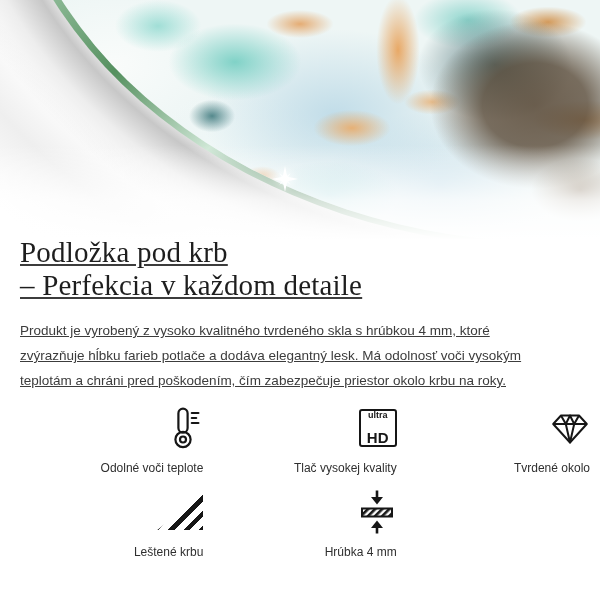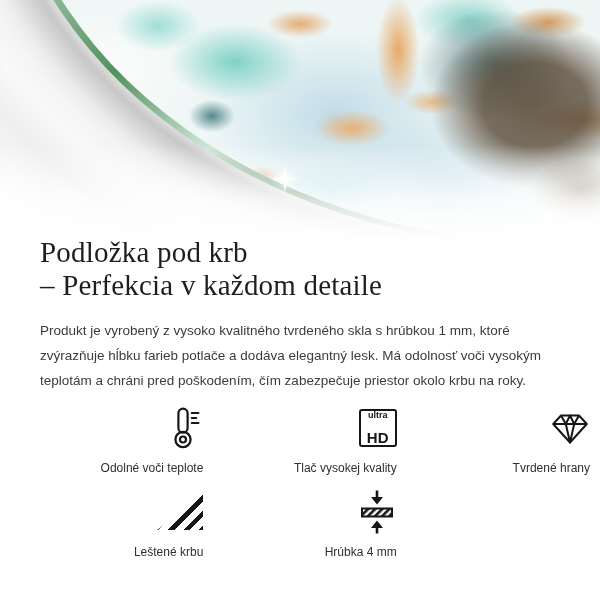--- a/index.html
+++ b/index.html
@@ -37,21 +37,21 @@
       radial-gradient(ellipse 170px 110px at 335px 115px, rgba(178,212,228,0.75) 0%, rgba(178,212,228,0) 78%),
       radial-gradient(ellipse 150px 95px at 440px 185px, rgba(186,216,232,0.7) 0%, rgba(186,216,232,0) 78%),
       radial-gradient(ellipse 130px 95px at 115px 65px, rgba(250,252,251,0.95) 0%, rgba(250,252,251,0) 80%),
       radial-gradient(ellipse 120px 80px at 240px 150px, rgba(240,248,248,0.7) 0%, rgba(240,248,248,0) 80%);}
   .hero-fade{position:absolute;inset:0;pointer-events:none;
     background:linear-gradient(180deg, rgba(255,255,255,0) 58%, rgba(255,255,255,0.78) 80%, #ffffff 96%);}
   .sparkle{position:absolute;left:272px;top:166px;width:26px;height:26px;
     filter:drop-shadow(0 0 5px rgba(255,255,255,0.95));}
 
   
-  .content{position:relative;z-index:2;margin-top:-14px;padding:0 40px;}
+  .content{position:relative;z-index:2;margin-top:-14px;padding:0 20px;text-decoration:underline;}
   .title{margin:0;font-family:"Liberation Serif",serif;font-weight:400;
     font-size:29px;line-height:33px;color:#1e1e1e;letter-spacing:0.2px;}
   .desc{margin:16px 0 0 0;max-width:528px;font-size:13.5px;line-height:25px;color:#3c3c3c;}
 
   
   .features{display:grid;grid-template-columns:repeat(3,1fr);row-gap:16px;
     margin-top:14px;padding:0 10px;}
   .feature{display:flex;flex-direction:column;align-items:flex-end;text-align:center;}
   .f-icon{height:42px;display:flex;align-items:center;justify-content:center;}
   .f-label{margin-top:12px;font-size:12px;color:#2f2f2f;line-height:14px;}
@@ -74,21 +74,21 @@
     <div class="marble"></div>
     <div class="hero-fade"></div>
     <svg class="sparkle" viewBox="0 0 26 26">
       <path d="M13 0 L15.2 10.8 L26 13 L15.2 15.2 L13 26 L10.8 15.2 L0 13 L10.8 10.8 Z" fill="#ffffff"></path>
       <path d="M13 5 L14.3 11.7 L21 13 L14.3 14.3 L13 21 L11.7 14.3 L5 13 L11.7 11.7 Z" fill="#ffffff" opacity="0.85" transform="rotate(45 13 13)"></path>
     </svg>
   </div>
 
   <div class="content">
     <h1 class="title"><span>Podložka pod krb</span><br><span>– Perfekcia v každom detaile</span></h1>
-    <p class="desc">Produkt je vyrobený z vysoko kvalitného tvrdeného skla s hrúbkou 1 mm, ktoré zvýrazňuje hĺbku farieb potlače a dodáva elegantný lesk. Má odolnosť voči vysokým teplotám a chráni pred poškodením, čím zabezpečuje priestor okolo krbu na roky.</p>
+    <p class="desc">Produkt je vyrobený z vysoko kvalitného tvrdeného skla s hrúbkou 4 mm, ktoré zvýrazňuje hĺbku farieb potlače a dodáva elegantný lesk. Má odolnosť voči vysokým teplotám a chráni pred poškodením, čím zabezpečuje priestor okolo krbu na roky.</p>
   </div>
 
   <div class="features">
 
     <div class="feature">
       <div class="f-icon">
         <svg width="40" height="44" viewBox="0 0 40 44" fill="none" stroke="#161616" stroke-width="2.2" stroke-linecap="round">
           <rect x="15.4" y="2.6" width="9.2" height="24" rx="4.6"></rect>
           <circle cx="20" cy="33.5" r="7.6"></circle>
           <circle cx="20" cy="33.5" r="3"></circle>
@@ -113,21 +113,21 @@
 
     <div class="feature">
       <div class="f-icon">
         <svg width="40" height="40" viewBox="0 0 40 40" fill="none" stroke="#161616" stroke-width="2" stroke-linejoin="round">
           <path d="M11 7.5 H29 L36.8 16 L20 34.5 L3.2 16 Z"></path>
           <path d="M3.2 16 H36.8"></path>
           <path d="M11 7.5 L15.8 16 L20 7.5 L24.2 16 L29 7.5"></path>
           <path d="M15.8 16 L20 34.5 L24.2 16"></path>
         </svg>
       </div>
-      <span class="f-label">Tvrdené hrany</span>
+      <span class="f-label">Tvrdené okolo</span>
     </div>
 
     <div class="feature">
       <div class="f-icon">
         <div class="stripes"></div>
       </div>
       <span class="f-label">Leštené krbu</span>
     </div>
 
     <div class="feature">

